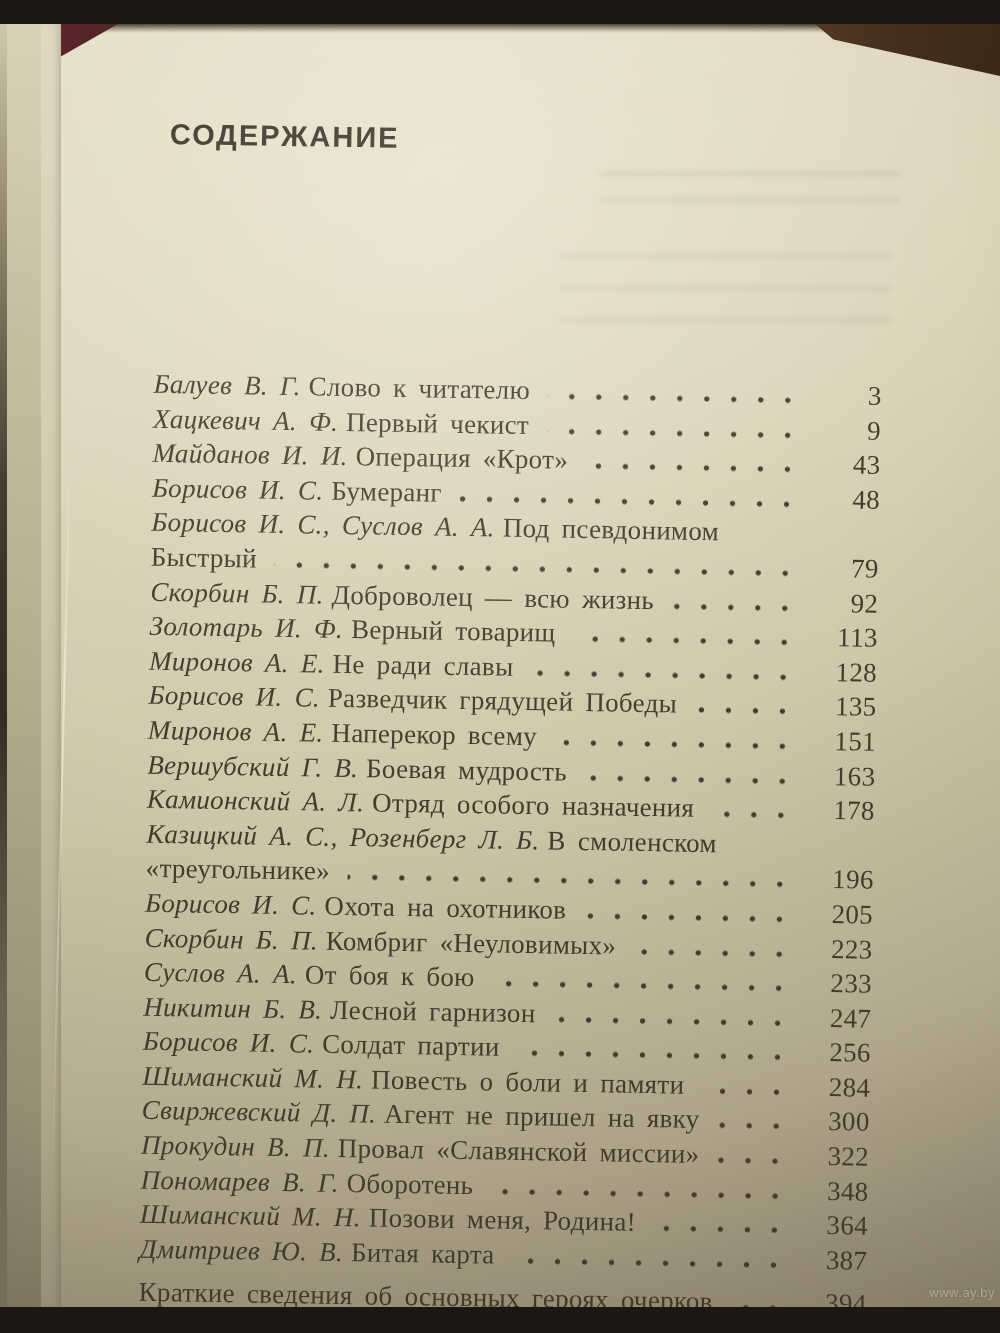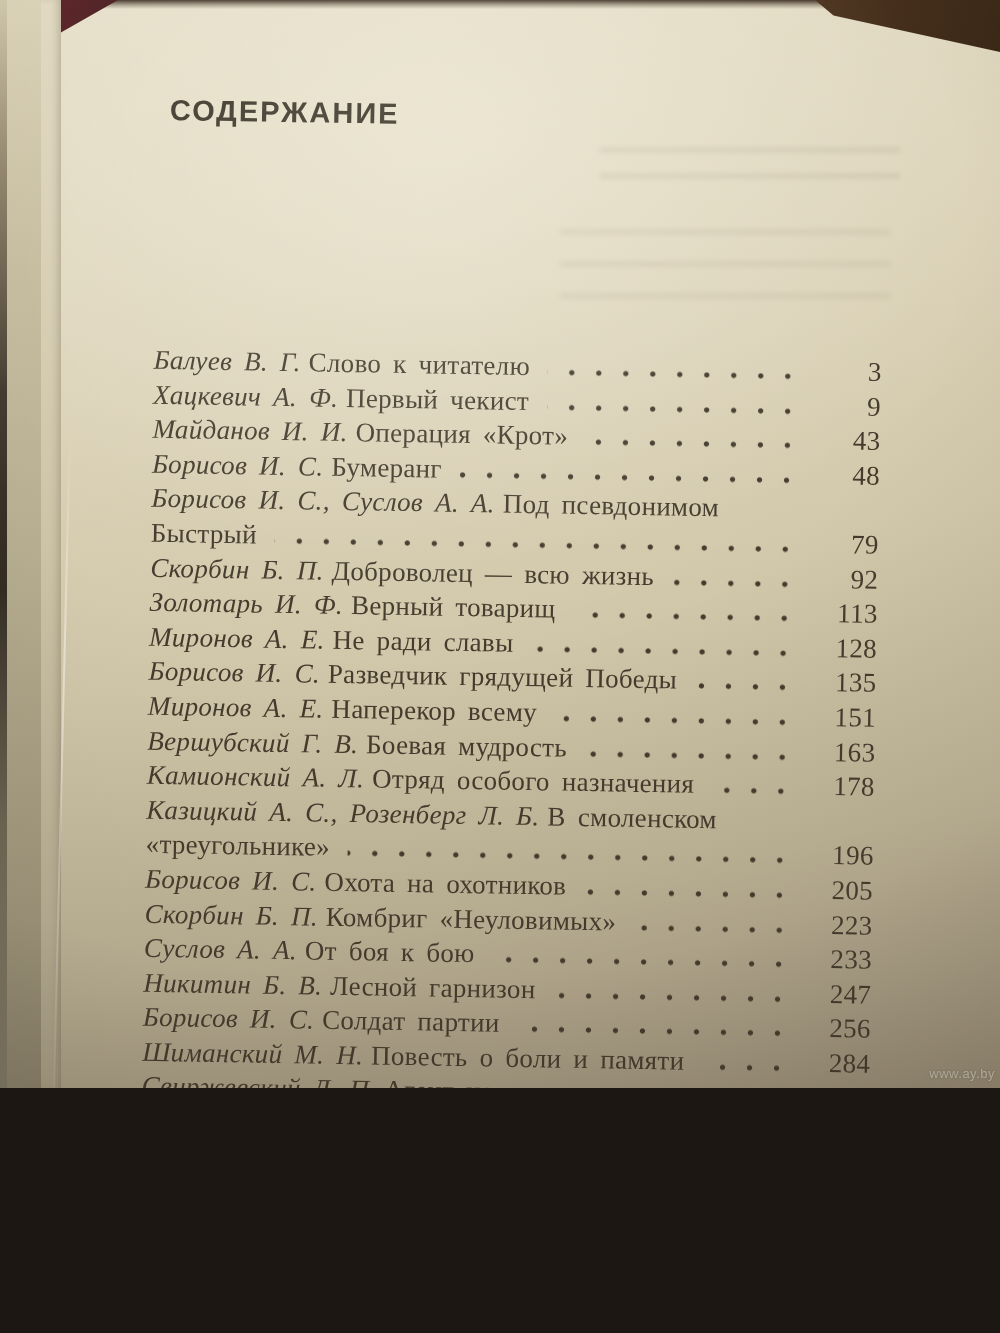--- a/index.html
+++ b/index.html
@@ -1,21 +1,22 @@
 <!DOCTYPE html>
 <html style="--ink: #443b2d; --page-paper: #d5cbae; --cover-maroon: #571f24; --cover-brown: #3f2b1b;"><head>
 <meta charset="utf-8">
 <style>
   html,body{margin:0;padding:0;background:#1d1713;}
   .photo{
-    position:relative; width:1000px; height:1088px; overflow:hidden;
+    position:relative; width:1000px; height:1283px; overflow:hidden;
     background:
       radial-gradient(130% 80% at 45% 12%, rgba(255,253,242,0.30) 0%, rgba(255,253,242,0) 50%),
       linear-gradient(168deg, #e4dcc5 0%, #dcd3b9 28%, #d2c8ab 55%, #c2b89b 78%, #a99d85 100%);
     font-family:"Liberation Serif","DejaVu Serif",serif;
+    margin-top:24px;
   }
   
   .cover-mid{position:absolute;left:0;top:0;right:0;height:9px;
     background:linear-gradient(180deg, rgba(52,38,26,0.9) 0%, rgba(52,38,26,0.35) 55%, rgba(52,38,26,0) 100%);}
   .cover-left{position:absolute;left:0;top:0;width:118px;height:70px;
     background:linear-gradient(118deg,#662529 0%,#571f24 45%,#3c1a1a 100%);
     clip-path:polygon(0 0,100% 0,52% 46%,0 100%);}
   .cover-right{position:absolute;right:0;top:0;width:185px;height:52px;
     background:linear-gradient(100deg,#4d341f 0%,#3a2817 100%);
     clip-path:polygon(0 0,100% 0,100% 100%,10% 30%);}

